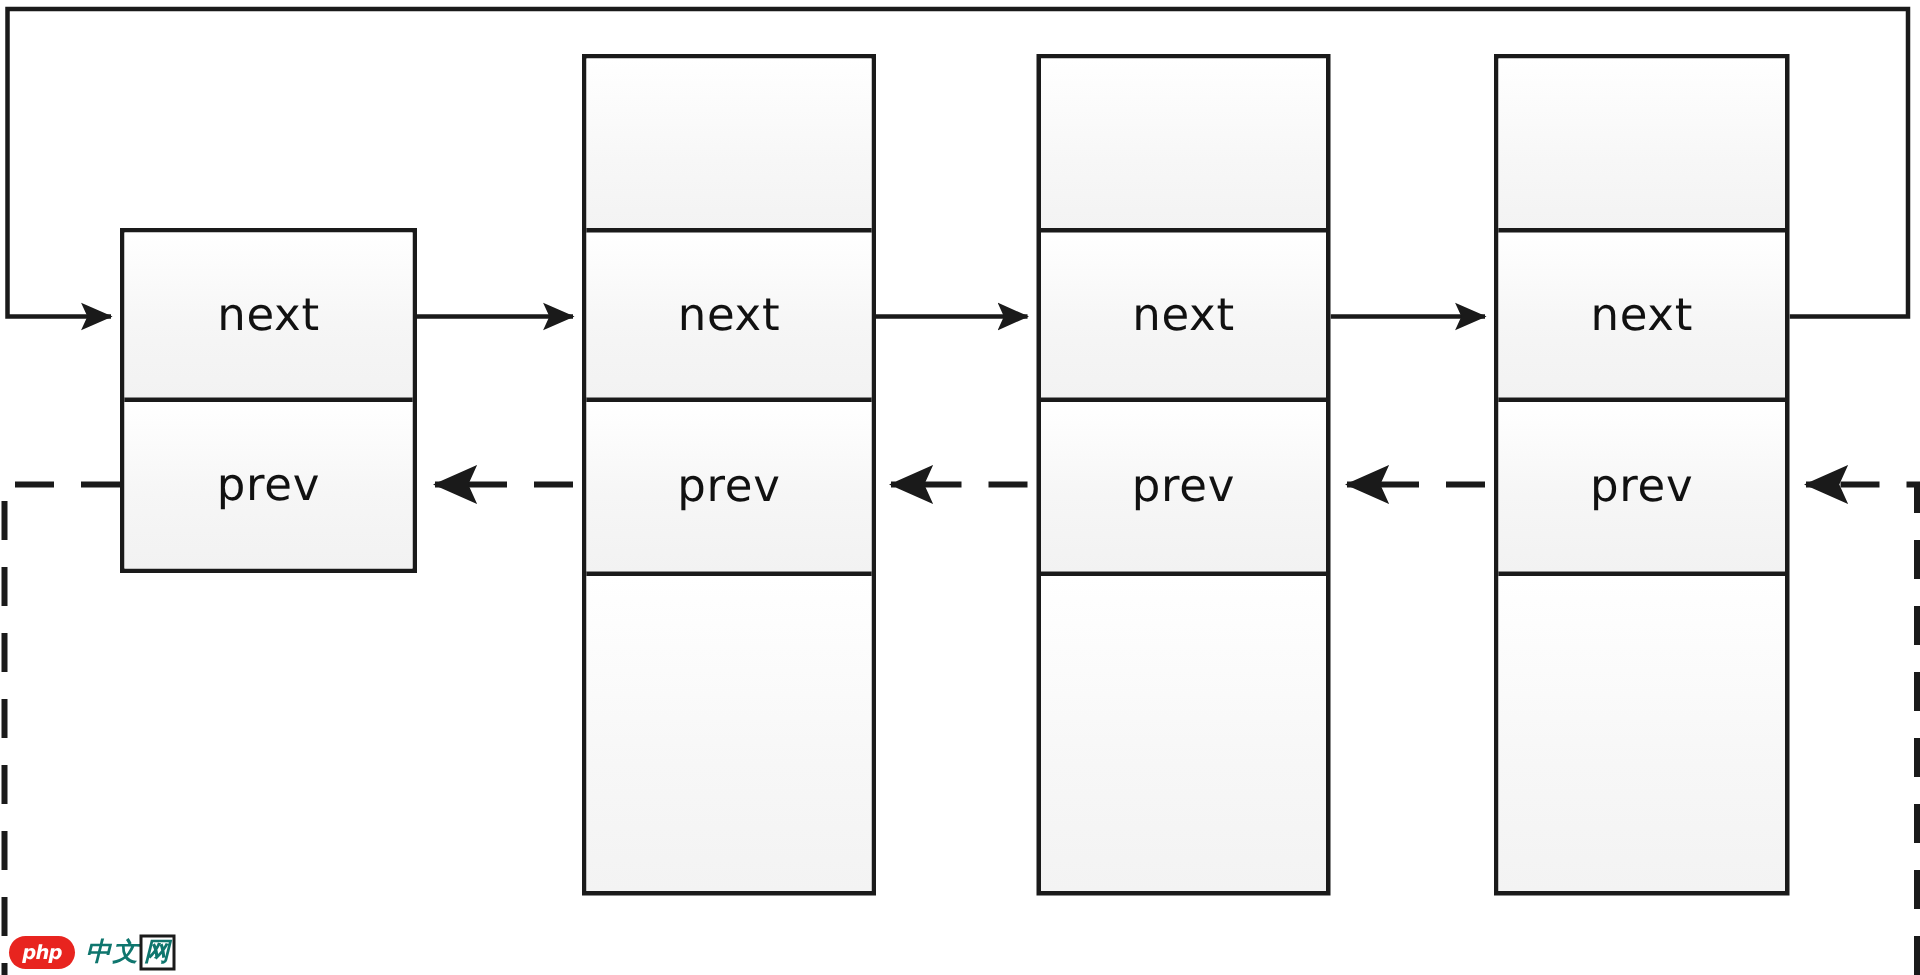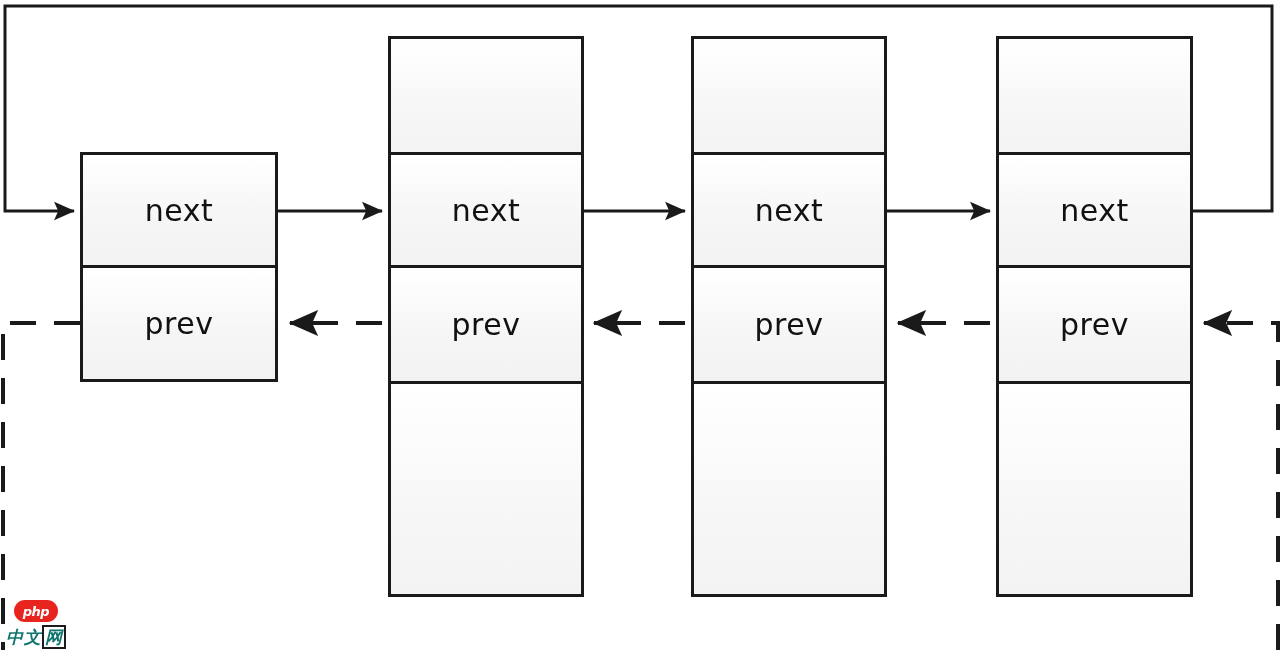--- a/index.html
+++ b/index.html
@@ -12,21 +12,21 @@
         border:3px solid #1a1a1a;background:#fafafa;}
   .cell{position:absolute;left:0;right:0;box-sizing:border-box;
         display:flex;align-items:center;justify-content:center;
         color:#111111;font-size:30px;letter-spacing:0.5px;
         background:linear-gradient(180deg,#ffffff 0%,#f6f6f6 55%,#f2f2f2 100%);}
   .cell.divider-top{border-top:3px solid #1a1a1a;}
   .cell.blank{background:linear-gradient(180deg,#ffffff 0%,#f7f7f7 60%,#f3f3f3 100%);}
 
   
   #watermark{position:absolute;left:6px;bottom:4px;display:flex;
-             align-items:center;gap:7px;flex-direction:column;}
+             align-items:center;gap:7px;}
   #wm-logo{width:44px;height:22px;border-radius:11px;background:#e8241f;
            display:flex;align-items:center;justify-content:center;
            color:#ffffff;font-size:13px;font-style:italic;font-weight:bold;
            letter-spacing:-0.5px;line-height:1;}
   #wm-text{color:#0f766e;font-size:17px;font-weight:bold;font-style:italic;
            letter-spacing:1px;line-height:1;}
   #wm-text .boxed{border:2px solid #1b1b1b;padding:0 1px;}
 </style>
 </head>
 <body>

